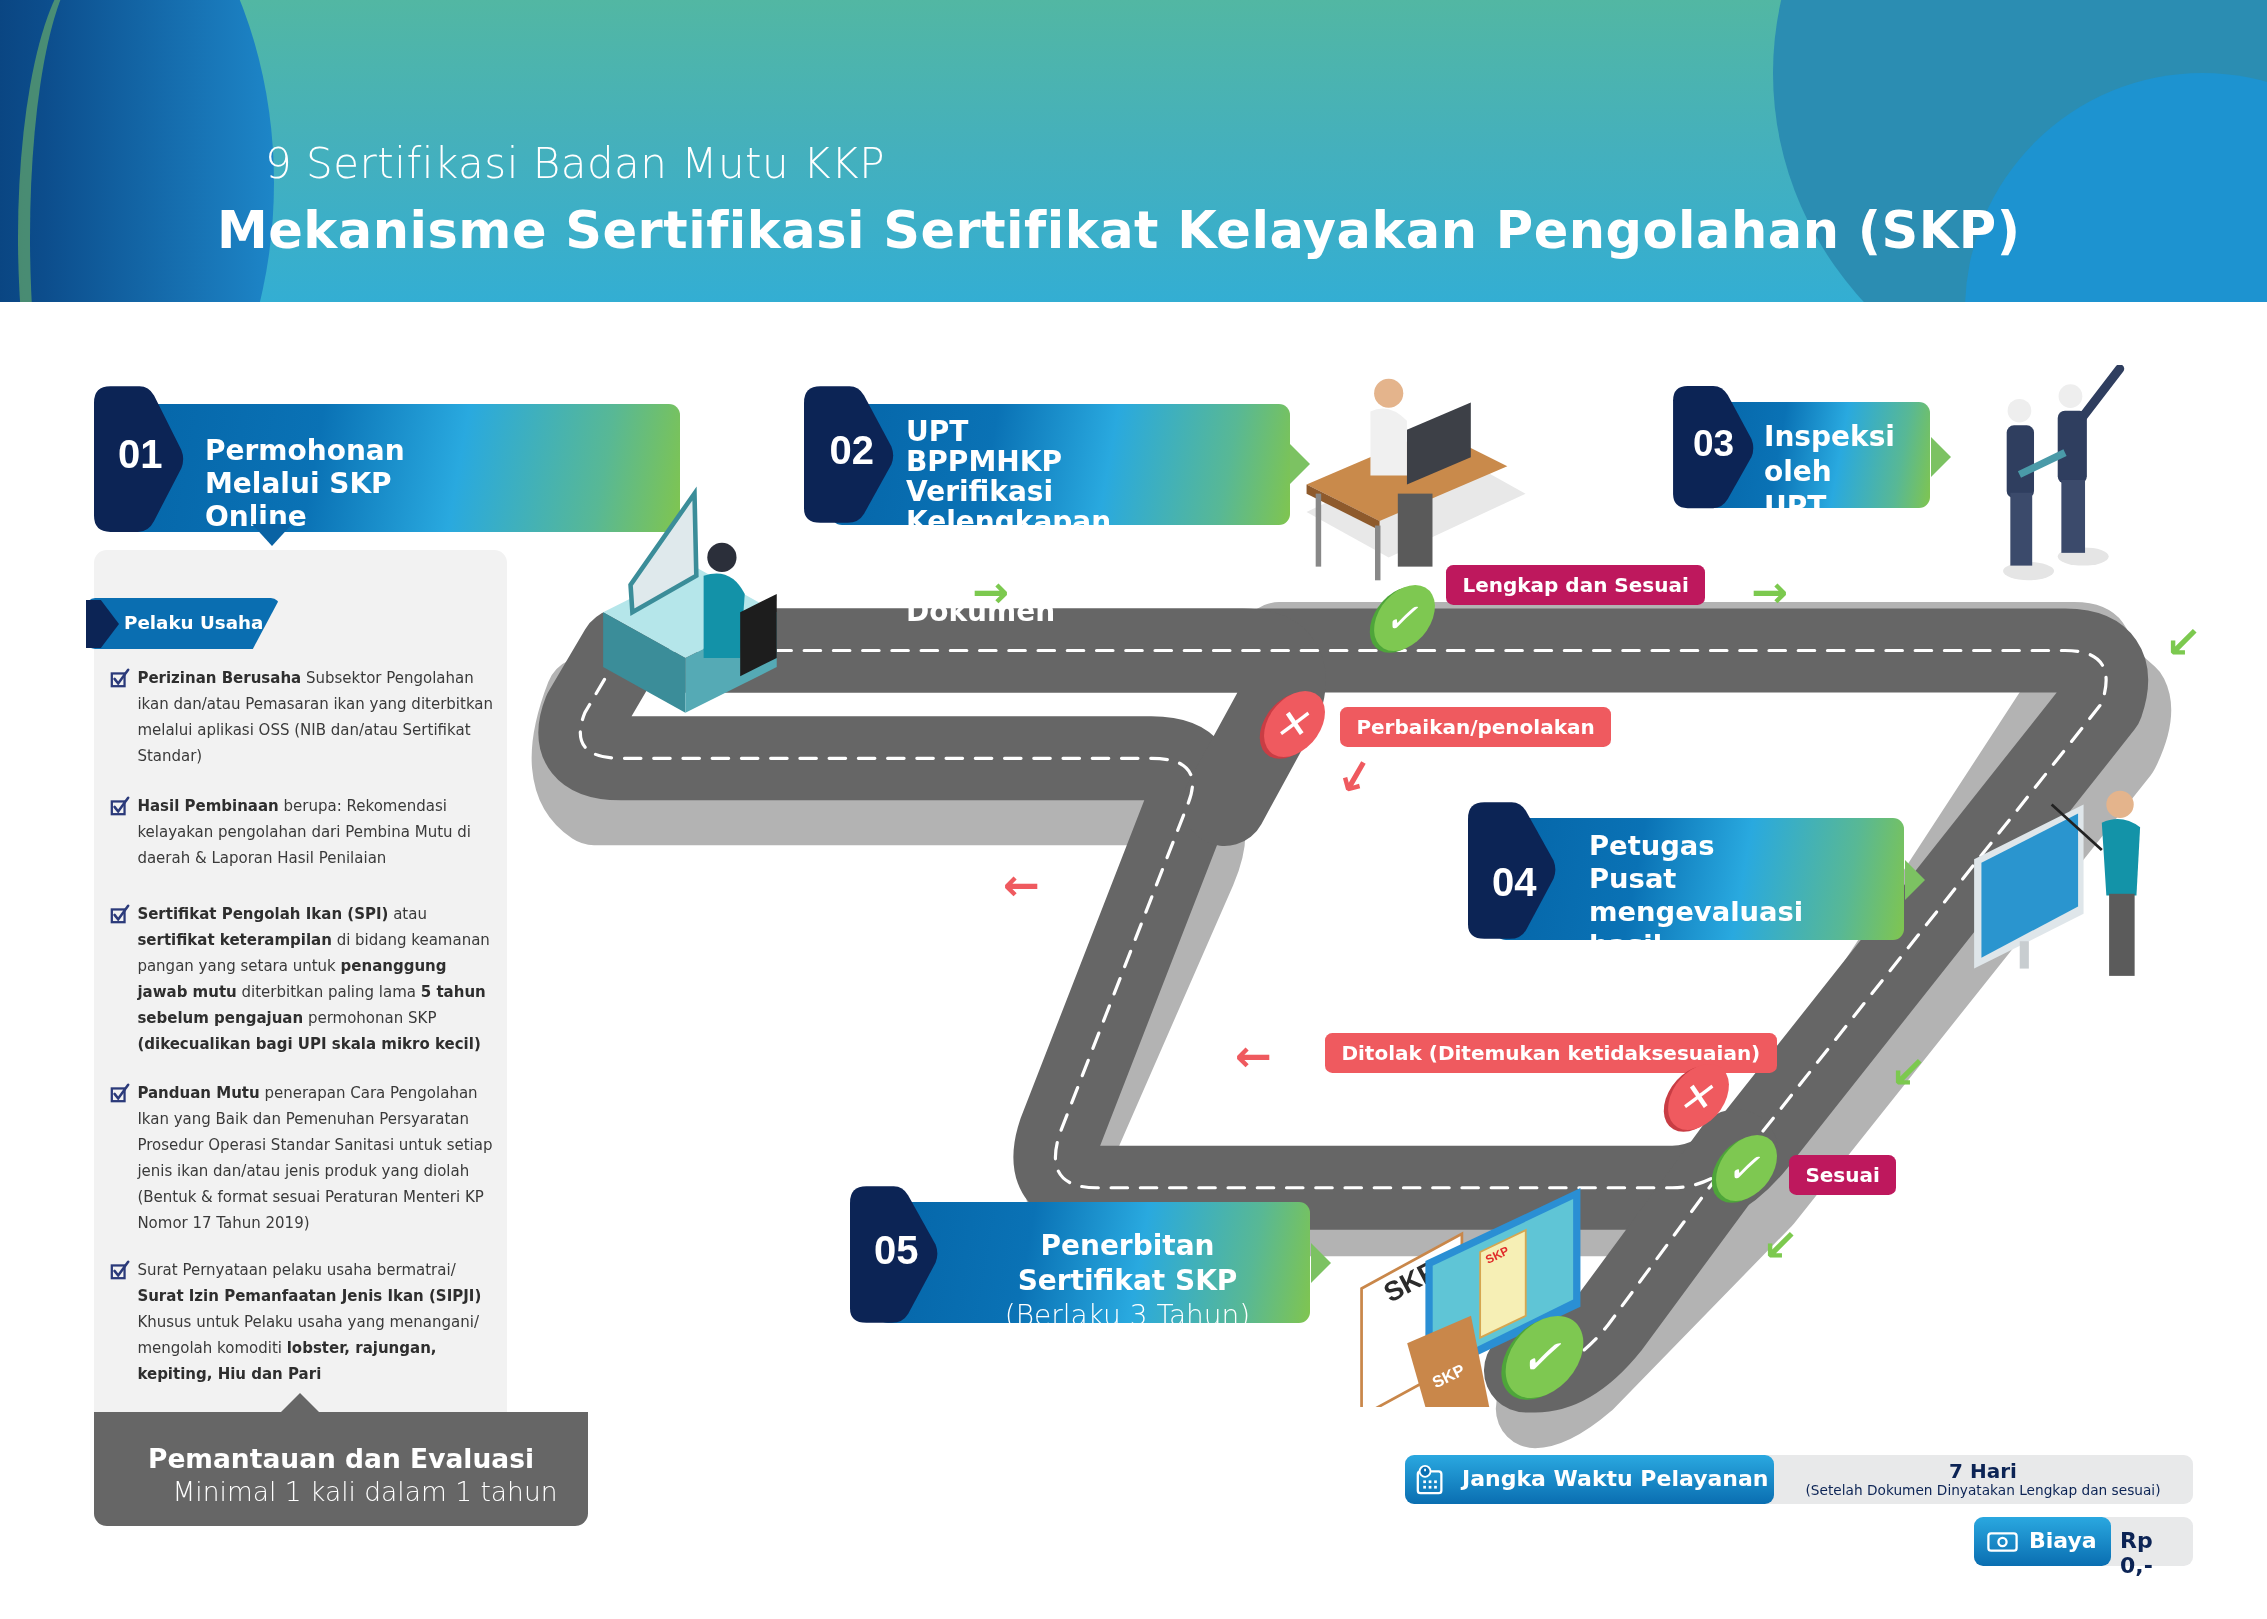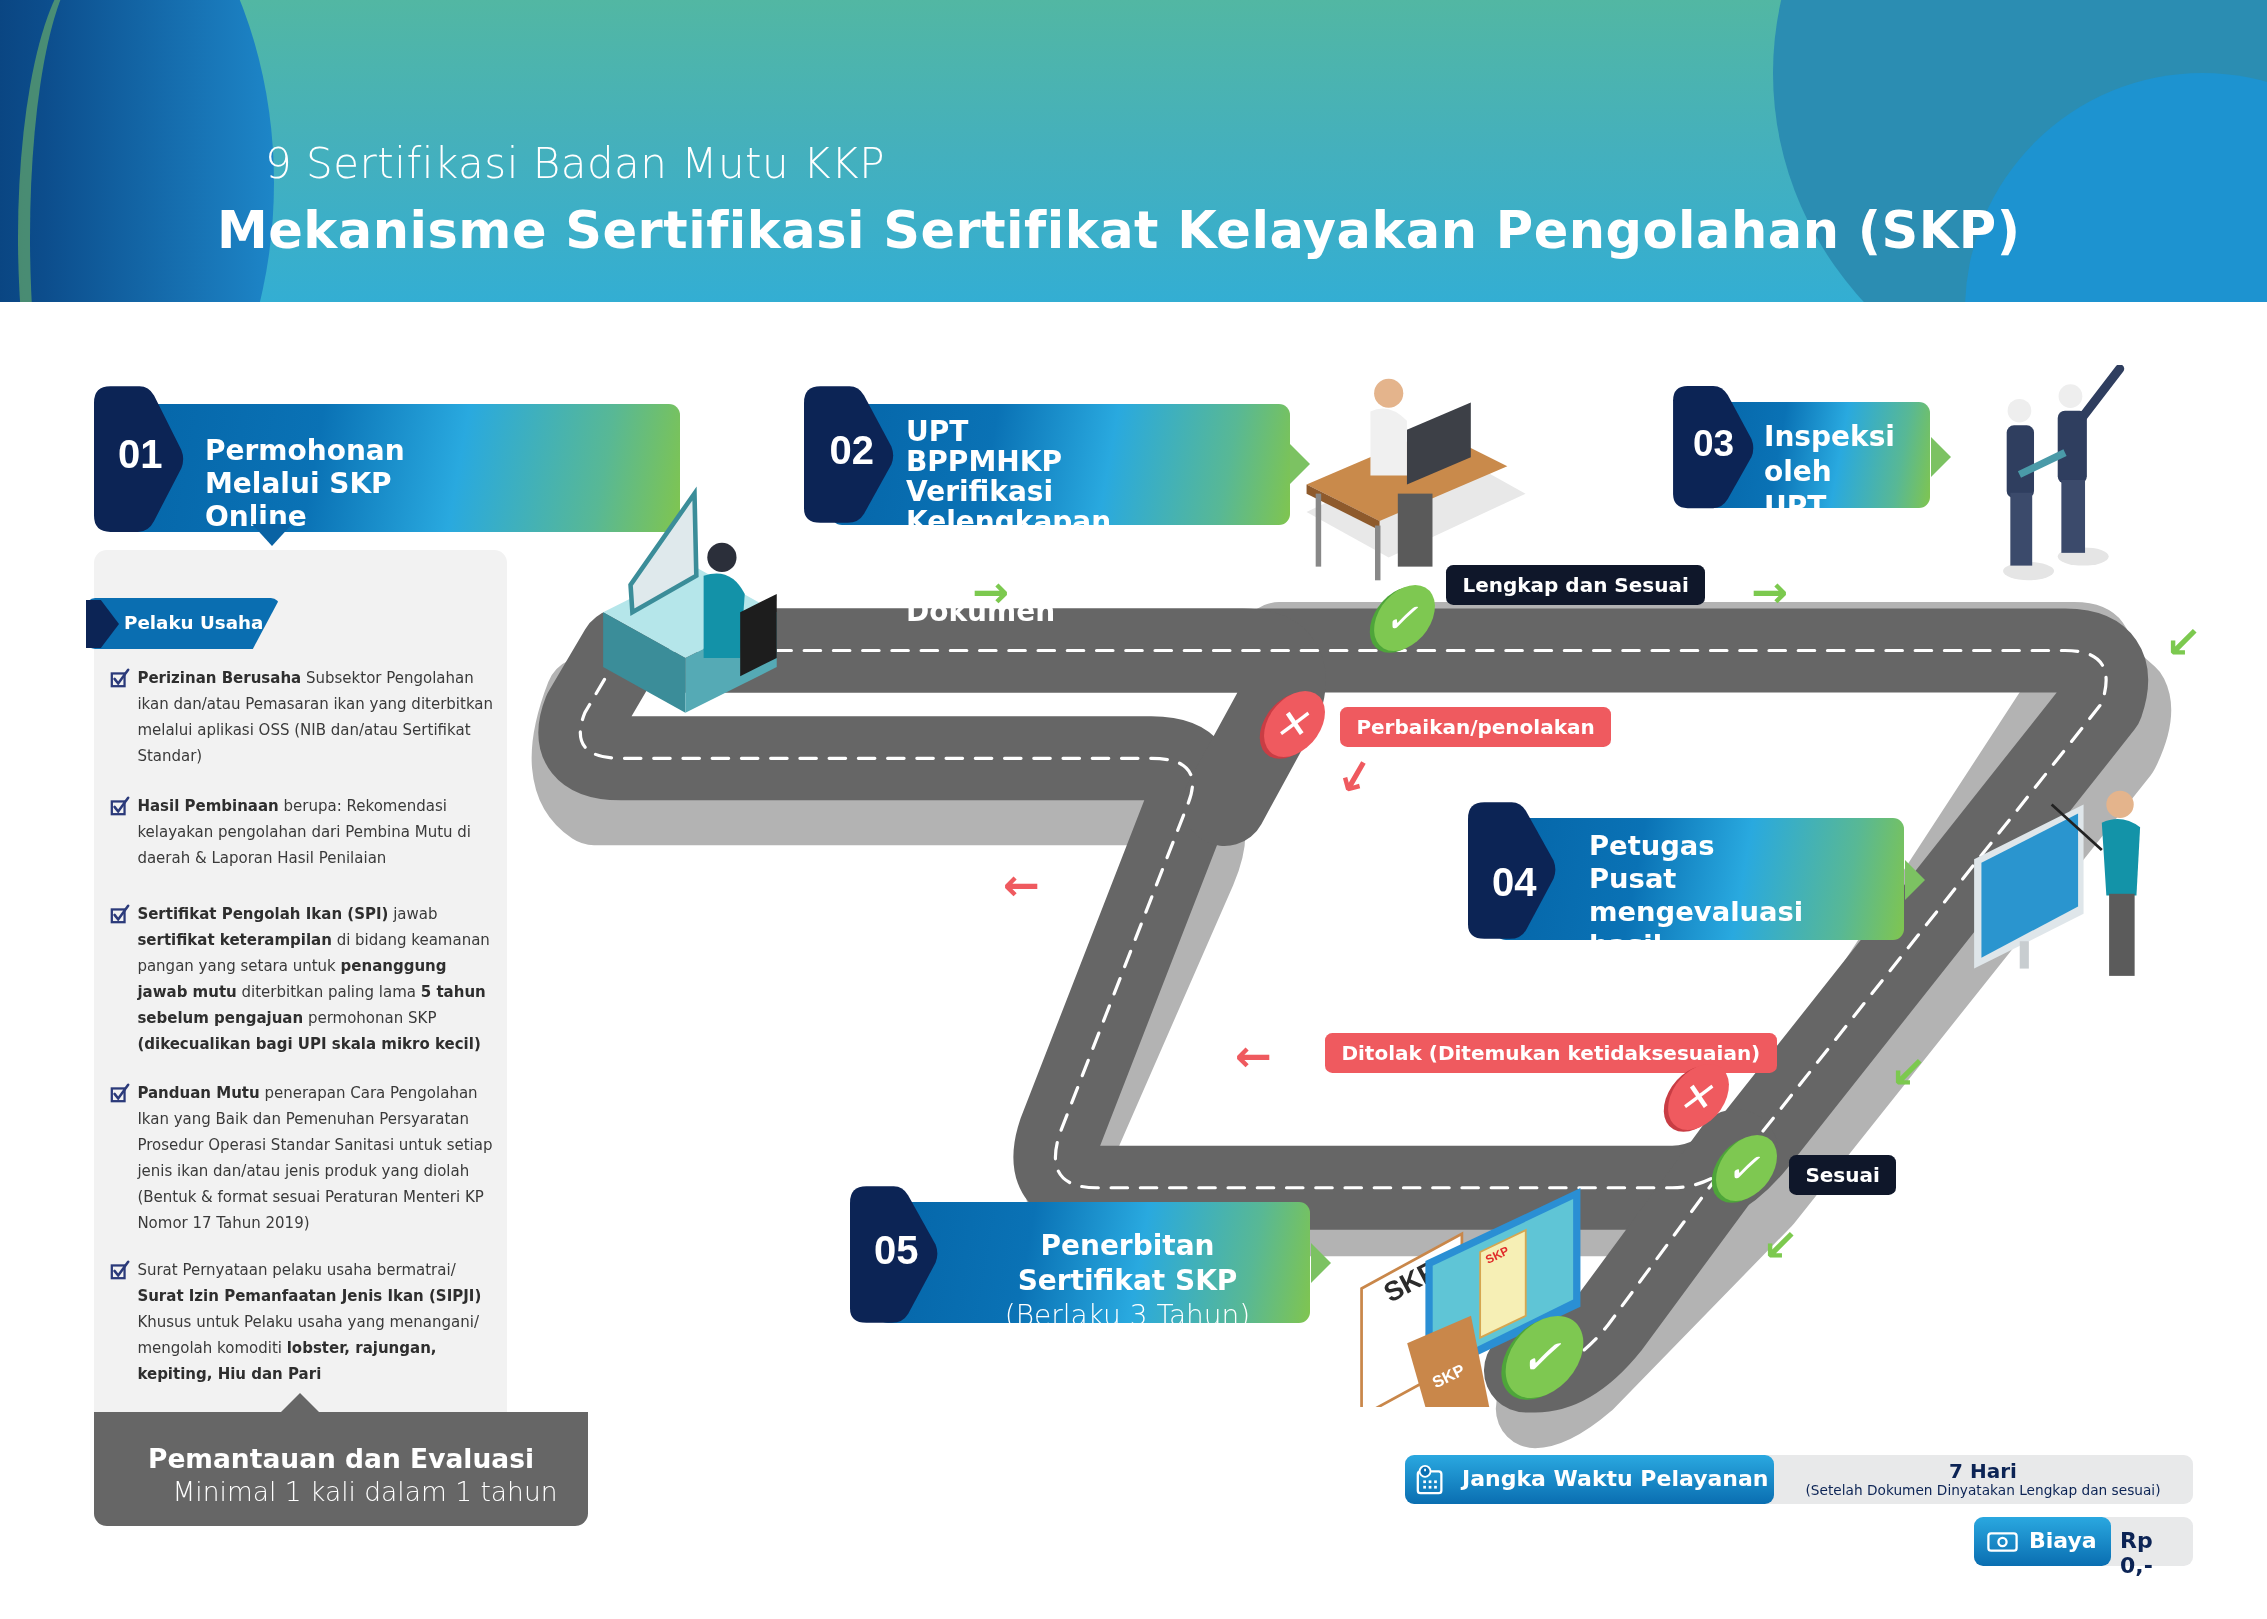--- a/index.html
+++ b/index.html
@@ -41,21 +41,21 @@
   .monitor { position: absolute; left: 94px; top: 1412px; width: 494px; height: 114px; background: #666666; border-radius: 0 0 12.8px 12.8px; text-align: center; color: #fff; }
   .monitor-notch { position: absolute; left: 280px; top: 1393px; width: 0; height: 0; border-left: 20px solid transparent; border-right: 20px solid transparent; border-bottom: 20px solid #666666; }
   .monitor .t1 { margin-top: 31px; font-size: 26.5px; font-weight: bold; }
   .monitor .t2 { font-size: 26.5px; font-weight: 300; margin-top: 1.8px; padding-left: 48px; }
 
   
   .road-svg { position: absolute; left: 0; top: 0; }
 
   
   .label-pill { position: absolute; border-radius: 7.3px; color: #ffffff; font-weight: bold; font-size: 20px; padding: 0 16.4px; height: 40px; line-height: 40px; white-space: nowrap; }
-  .pill-green { background: #0f172a; }
+  .pill-green { background: #be185d; }
   .pill-red { background: #ef5a5f; }
   .mark { position: absolute; width: 57px; height: 66px; border-radius: 50%; transform: skewX(-18deg); display: flex; align-items: center; justify-content: center; color: #fff; font-size: 40px; font-weight: bold; }
   .mark-ok { background: #7ec851; box-shadow: -3.7px 1.8px 0 #4ea53a; }
   .mark-no { background: #ef5a5f; box-shadow: -3.7px 1.8px 0 #c93d44; }
 
   .arrow { position: absolute; font-size: 44px; font-weight: bold; line-height: 1; }
   .arrow-green { color: #7cc94f; }
   .arrow-red { color: #ef5a5f; }
 
   
@@ -189,21 +189,21 @@
         <rect x="2" y="6" width="14" height="14" fill="none" stroke="#2b3a7a" stroke-width="2.5"></rect>
         <path d="M5 12 L9 17 L20 2" fill="none" stroke="#2b3a7a" stroke-width="2.8" stroke-linecap="round"></path>
       </svg>
       <div class="body"><b>Hasil Pembinaan</b><span> berupa: Rekomendasi kelayakan pengolahan dari Pembina Mutu di daerah &amp; Laporan Hasil Penilaian</span></div>
     </div>
     <div class="req" style="top: 901px;">
       <svg class="chk" viewBox="0 0 22 22">
         <rect x="2" y="6" width="14" height="14" fill="none" stroke="#2b3a7a" stroke-width="2.5"></rect>
         <path d="M5 12 L9 17 L20 2" fill="none" stroke="#2b3a7a" stroke-width="2.8" stroke-linecap="round"></path>
       </svg>
-      <div class="body"><b>Sertifikat Pengolah Ikan (SPI)</b><span> jawab </span><b>sertifikat keterampilan</b><span> di bidang keamanan pangan yang setara untuk </span><b>penanggung jawab mutu</b><span> diterbitkan paling lama </span><b>5 tahun sebelum pengajuan</b><span> permohonan SKP </span><b>(dikecualikan bagi UPI skala mikro kecil)</b></div>
+      <div class="body"><b>Sertifikat Pengolah Ikan (SPI)</b><span> atau </span><b>sertifikat keterampilan</b><span> di bidang keamanan pangan yang setara untuk </span><b>penanggung jawab mutu</b><span> diterbitkan paling lama </span><b>5 tahun sebelum pengajuan</b><span> permohonan SKP </span><b>(dikecualikan bagi UPI skala mikro kecil)</b></div>
     </div>
     <div class="req" style="top: 1080px;">
       <svg class="chk" viewBox="0 0 22 22">
         <rect x="2" y="6" width="14" height="14" fill="none" stroke="#2b3a7a" stroke-width="2.5"></rect>
         <path d="M5 12 L9 17 L20 2" fill="none" stroke="#2b3a7a" stroke-width="2.8" stroke-linecap="round"></path>
       </svg>
       <div class="body"><b>Panduan Mutu</b><span> penerapan Cara Pengolahan Ikan yang Baik dan Pemenuhan Persyaratan Prosedur Operasi Standar Sanitasi untuk setiap jenis ikan dan/atau jenis produk yang diolah (Bentuk &amp; format sesuai Peraturan Menteri KP Nomor 17 Tahun 2019)</span></div>
     </div>
     <div class="req" style="top: 1257px;">
       <svg class="chk" viewBox="0 0 22 22">

